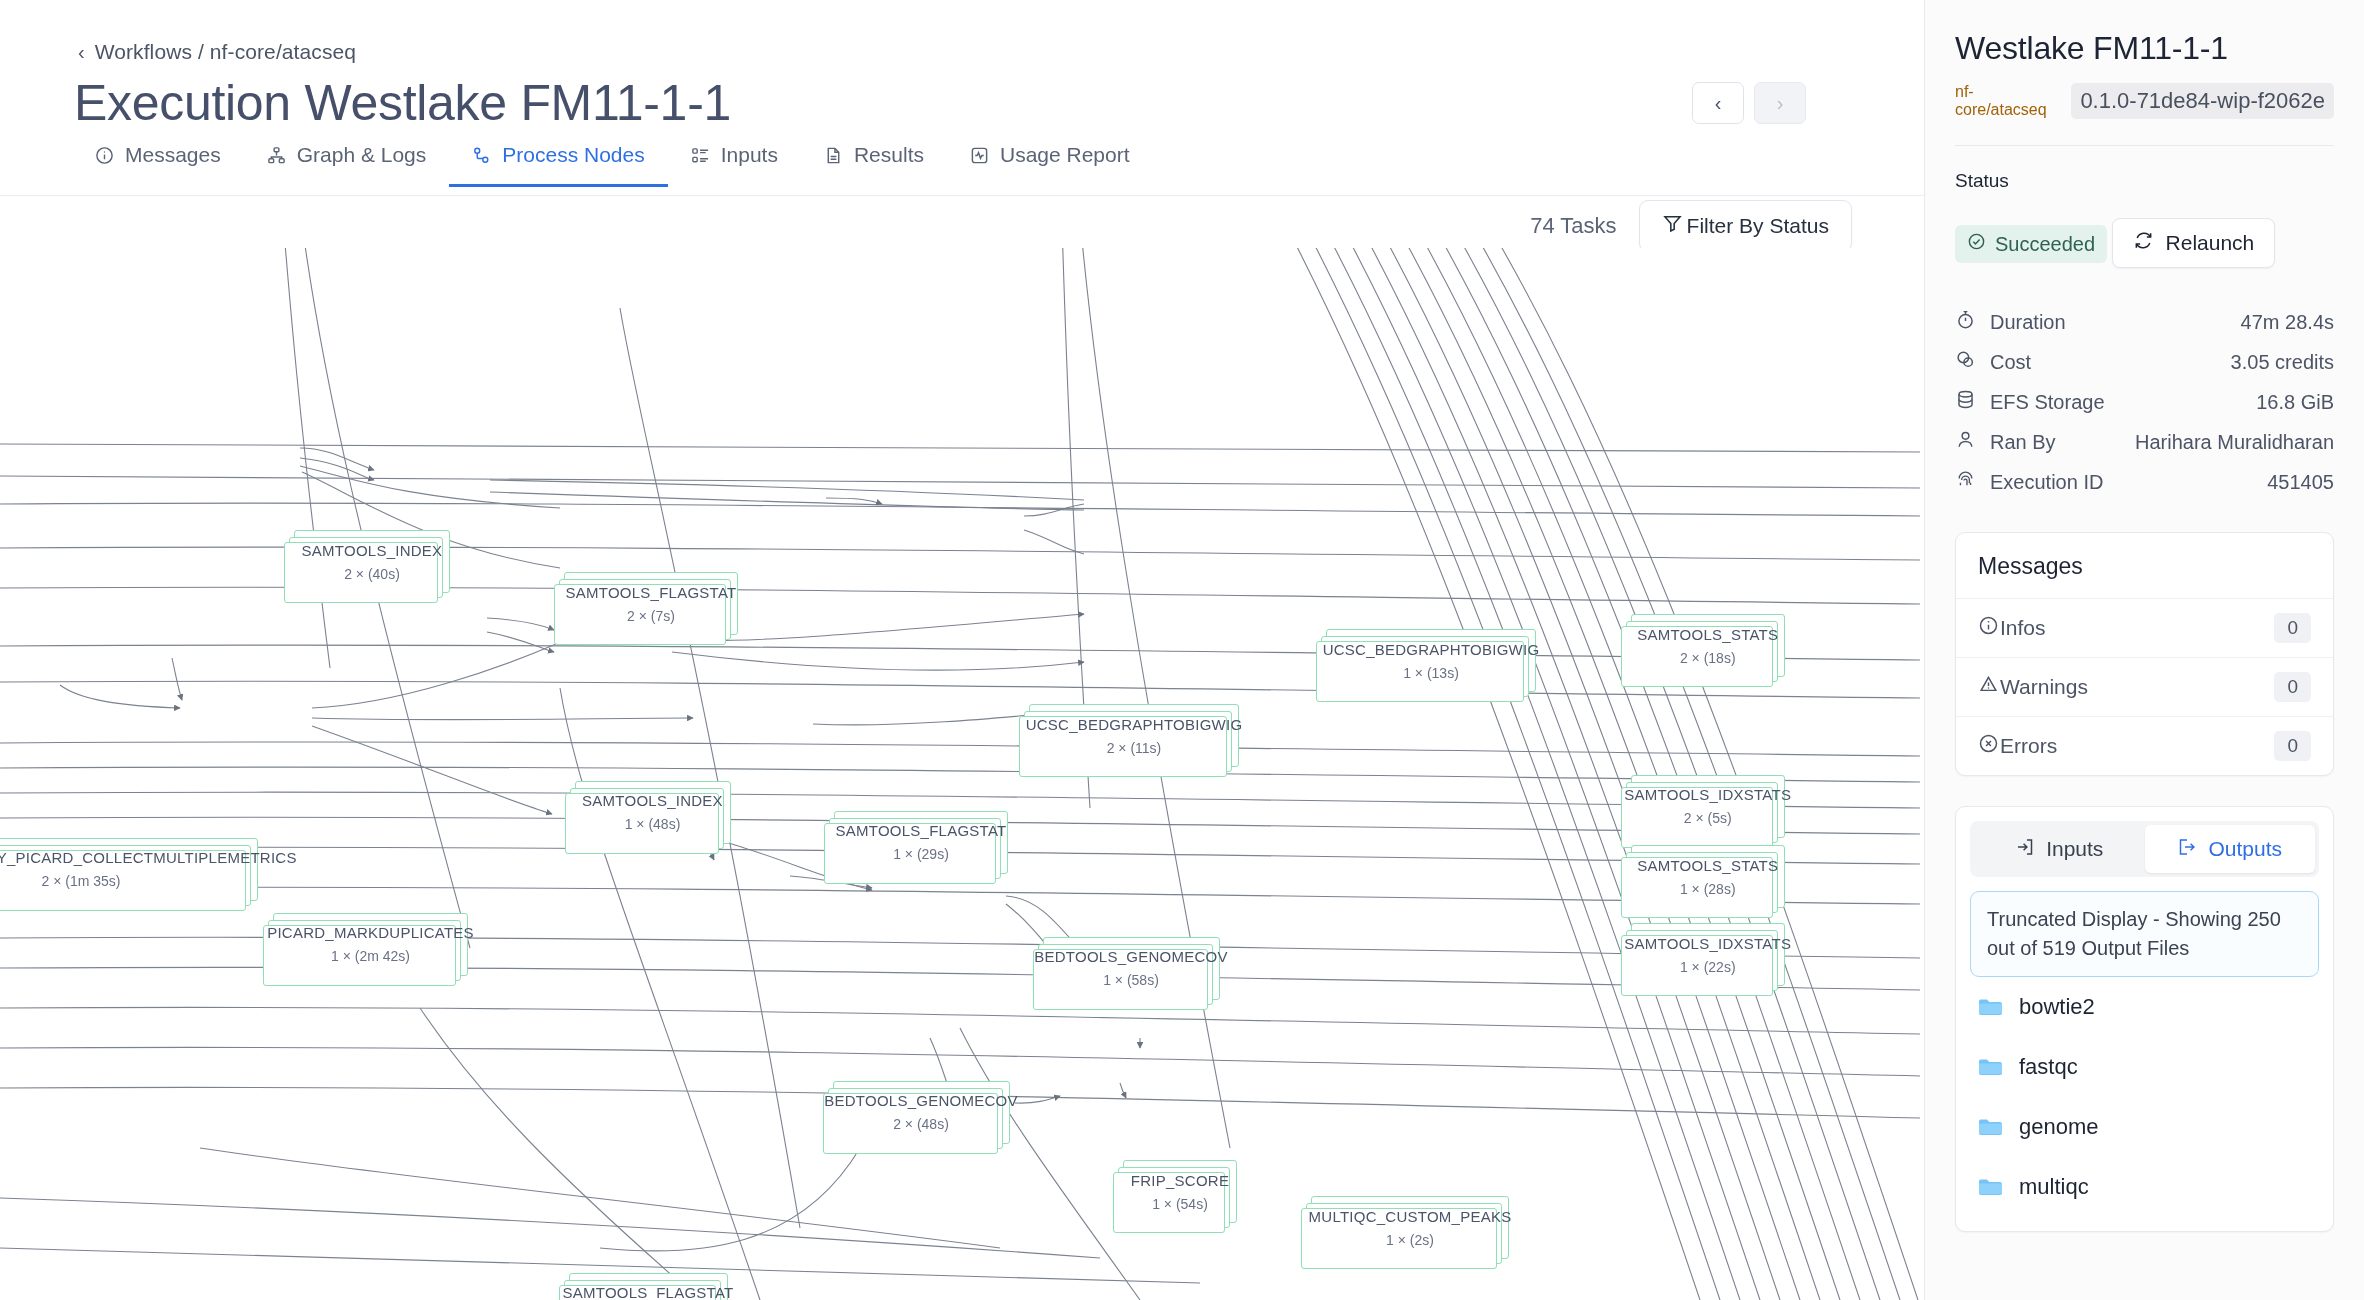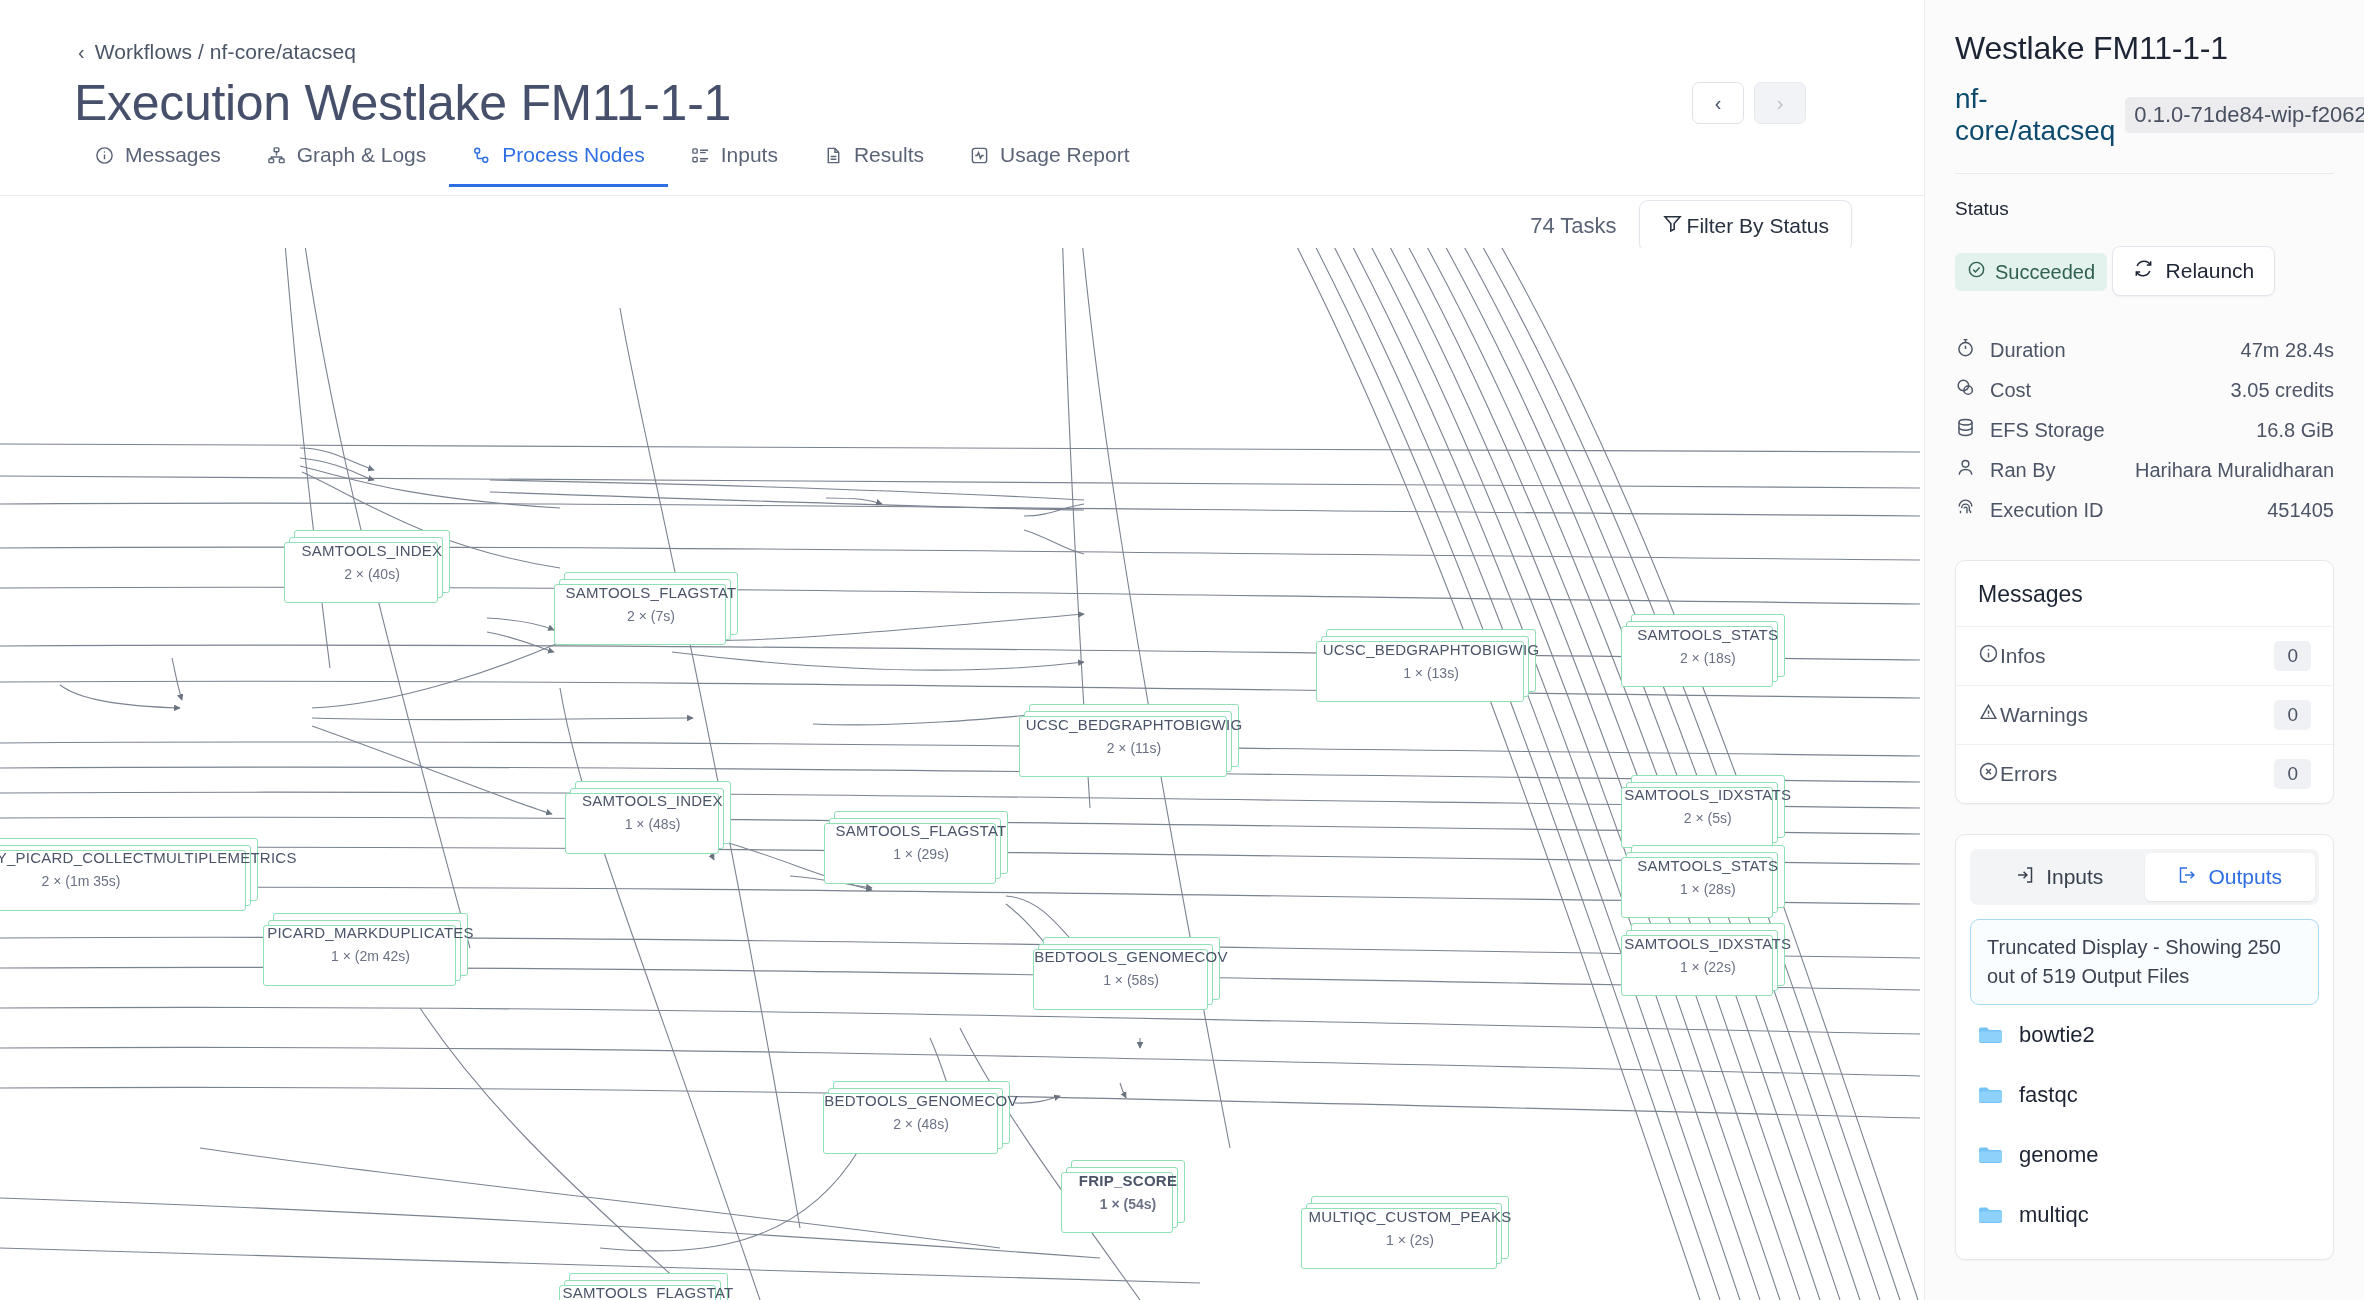--- a/index.html
+++ b/index.html
@@ -109,21 +109,21 @@
   .sidebar {
     position: relative;
     width: 440px; height: 1300px;
     background: #fbfbfc;
     border-left: 1px solid #e8eaee;
     padding: 30px 30px 0 30px;
     overflow: hidden;
   }
   .sb-title { font-size: 32px; color: #1d2433; font-weight: 400; letter-spacing: -.2px; }
   .sb-repo-row { margin-top: 16px; display: flex; align-items: center; gap: 10px; }
-  .sb-repo { font-size: 28px; color: #0c4a6e; }
+  .sb-repo { font-size: 16px; color: #a16207; }
   .sb-ver {
     font-size: 22px; color: #495060; background: #ececee;
     border-radius: 5px; padding: 5px 9px; white-space: nowrap;
   }
   .sb-divider { height: 1px; background: #e9eaee; margin: 26px 0 0 0; }
 
   .sb-label { font-size: 19px; color: #1d2433; margin-top: 24px; }
   .status-badge {
     display: inline-flex; align-items: center; gap: 9px;
     margin-top: 14px; padding: 7px 12px;
@@ -411,21 +411,21 @@
           <div class="ct">1 × (22s)</div>
         </div>
         <div class="node stack" style="left: 1042.5px; top: 688.5px; width: 177px; height: 63px;">
           <div class="nm">BEDTOOLS_GENOMECOV</div>
           <div class="ct">1 × (58s)</div>
         </div>
         <div class="node stack" style="left: 832.5px; top: 832.5px; width: 177px; height: 63px;">
           <div class="nm">BEDTOOLS_GENOMECOV</div>
           <div class="ct">2 × (48s)</div>
         </div>
-        <div class="node stack" style="left: 1071px; top: 912px; width: 114px; height: 63px; font-weight: bold;">
+        <div class="node stack" style="left: 1123px; top: 912px; width: 114px; height: 63px;">
           <div class="nm">FRIP_SCORE</div>
           <div class="ct">1 × (54s)</div>
         </div>
         <div class="node stack" style="left: 1311px; top: 948px; width: 198px; height: 63px;">
           <div class="nm">MULTIQC_CUSTOM_PEAKS</div>
           <div class="ct">1 × (2s)</div>
         </div>
         <div class="node stack" style="left: 568.5px; top: 1024.5px; width: 159px; height: 40.5px;">
           <div class="nm">SAMTOOLS_FLAGSTAT</div>
         </div>

